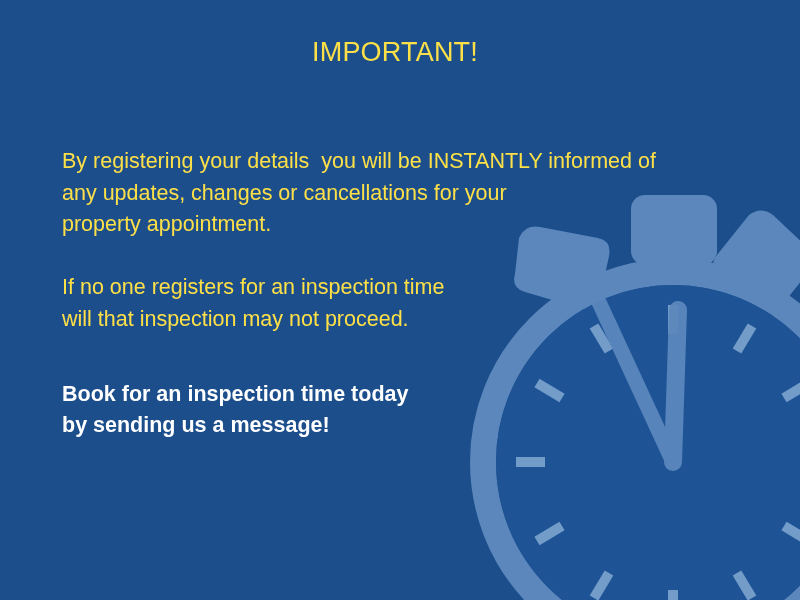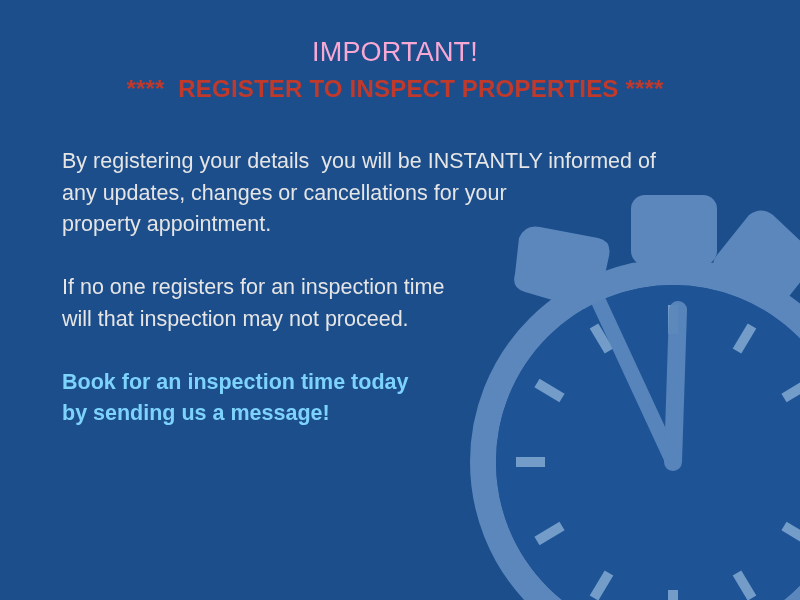--- a/index.html
+++ b/index.html
@@ -48,21 +48,21 @@
     left: 0;
     top: 34px;
     width: 790px;
     text-align: center;
   }
 
   #headline-1 {
     font-size: 27px;
     line-height: 36px;
     font-weight: normal;
-    color: #f9a8d4;
+    color: #fde047;
     letter-spacing: 0.2px;
   }
 
   #headline-2 {
     font-size: 24px;
     line-height: 38px;
     font-weight: bold;
     color: #c0392b;
     letter-spacing: 0.2px;
     white-space: pre;
@@ -71,35 +71,36 @@
   .body-block {
     position: absolute;
     left: 62px;
     top: 146px;
     width: 660px;
   }
 
   .para {
     font-size: 21.5px;
     line-height: 31.5px;
-    color: #e5e5e5;
+    color: #fde047;
     font-weight: normal;
     white-space: pre-wrap;
   }
 
   .gap {
     height: 31.5px;
   }
 
   .para-red {
     font-size: 21.5px;
     line-height: 31.5px;
-    color: #7dd3fc;
+    color: #ffffff;
     font-weight: bold;
     white-space: pre-wrap;
+    margin-top: 12px;
   }
 </style>
 </head>
 <body>
 
 <div id="slide">
 
   <svg id="clock-art" viewBox="0 0 800 600" width="800" height="600">
 
     <defs>
@@ -169,21 +170,20 @@
         <line x1="673" y1="462" x2="678" y2="310" stroke-width="18"></line>
       </g>
 
     </g>
   </svg>
 
   <div id="content">
 
     <div class="headline-block">
       <div id="headline-1">IMPORTANT!</div>
-      <div id="headline-2">****  REGISTER TO INSPECT PROPERTIES ****</div>
     </div>
 
     <div class="body-block">
 
       <div class="para">By registering your details  you will be INSTANTLY informed of
 any updates, changes or cancellations for your
 property appointment.</div>
 
       <div class="gap"></div>
 

